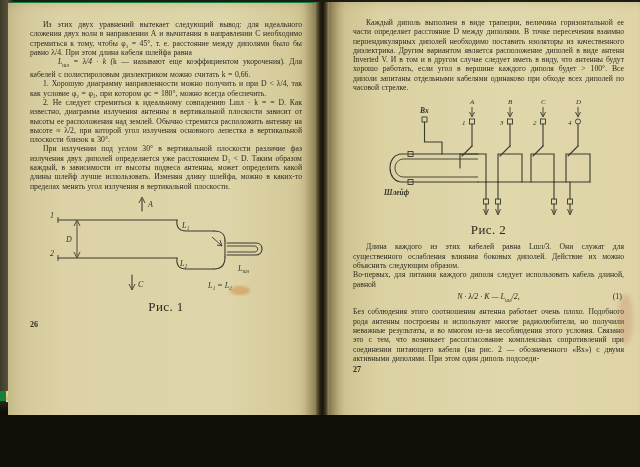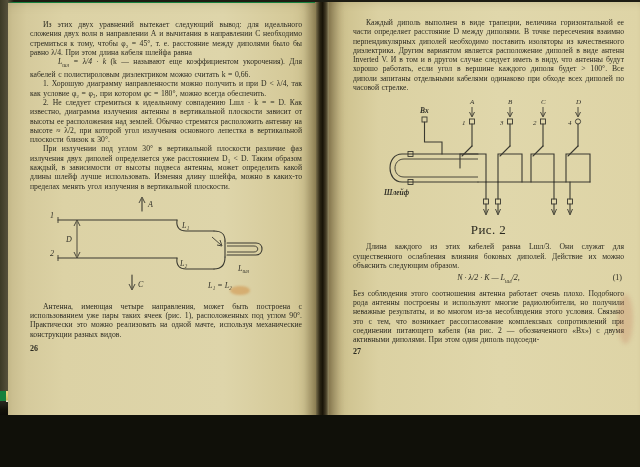--- a/index.html
+++ b/index.html
@@ -109,23 +109,23 @@
           <path class="wire" d="M185,48 L214,48 C222,48 222,60 214,60 L185,60"></path>
           <path class="thin" d="M185,51 L212,51 C217,51 217,57 212,57 L185,57"></path>
           <text x="196" y="76" font-size="8"><tspan>L</tspan><tspan font-size="5.5" dy="2">шл</tspan></text>
 
           <text x="166" y="93" font-size="8">L₁ = L₂</text>
 
           <line class="wire" x1="90" y1="80" x2="90" y2="93"></line>
           <path class="thin" d="M87,89 L90,95 L93,89" fill="none"></path>
           <text x="96" y="92" font-size="8">C</text>
         </svg>
+        <p class="fig-caption">Рис. 1</p>
       </div>
 
-      <p class="pg">Антенна, имеющая четыре направления, может быть построена с использованием уже пары таких ячеек (рис. 1), расположенных под углом 90°. Практически это можно реализовать на одной мачте, используя механические конструкции разных видов.</p>
 
       <div class="page-number">26</div>
     </div>
   </div>
 
   <div class="page right">
     <div class="page-inner">
       <p class="pg">Каждый диполь выполнен в виде трапеции, величина горизонтальной ее части определяет расстояние D между диполями. В точке пересечения взаимно перпендикулярных диполей необходимо поставить изоляторы из качественного диэлектрика. Другим вариантом является расположение диполей в виде антенн Inverted V. И в том и в другом случае следует иметь в виду, что антенны будут хорошо работать, если угол в вершине каждого диполя будет &gt; 100°. Все диполи запитаны отдельными кабелями одинаково при обходе всех диполей по часовой стрелке.</p>
 
 
@@ -205,20 +205,21 @@
             <rect class="sq" x="209.5" y="103" width="5" height="5"></rect>
             <line class="wire" x1="212" y1="108" x2="212" y2="117"></line>
               <path class="thin" d="M209.5,113 L212,119 L214.5,113" fill="none"></path>
           </g>
         </svg>
         <p class="fig-caption">Рис. 2</p>
       </div>
 
       <p class="pg">Длина каждого из этих кабелей равна Lшл/3. Они служат для существенного ослабления влияния боковых диполей. Действие их можно объяснить следующим образом.</p>
 
+      <p class="pg noindent">Во-первых, для питания каждого диполя следует использовать кабель длиной, равной</p>
 
       <div class="equation">
         <span><span>N · λ/2 · K — L</span><sub>шл</sub><span>/2,</span></span>
         <span class="eq-num">(1)</span>
       </div>
 
 
       <p class="pg noindent">Без соблюдения этого соотношения антенна работает очень плохо. Подобного рода антенны построены и используют многие радиолюбители, но получили неважные результаты, и во многом из-за несоблюдения этого условия. Связано это с тем, что возникает рассогласование комплексных сопротивлений при соединении питающего кабеля (на рис. 2 — обозначенного «Вх») с двумя активными диполями. При этом один диполь подсоеди-</p>
 
       <div class="page-number right">27</div>

